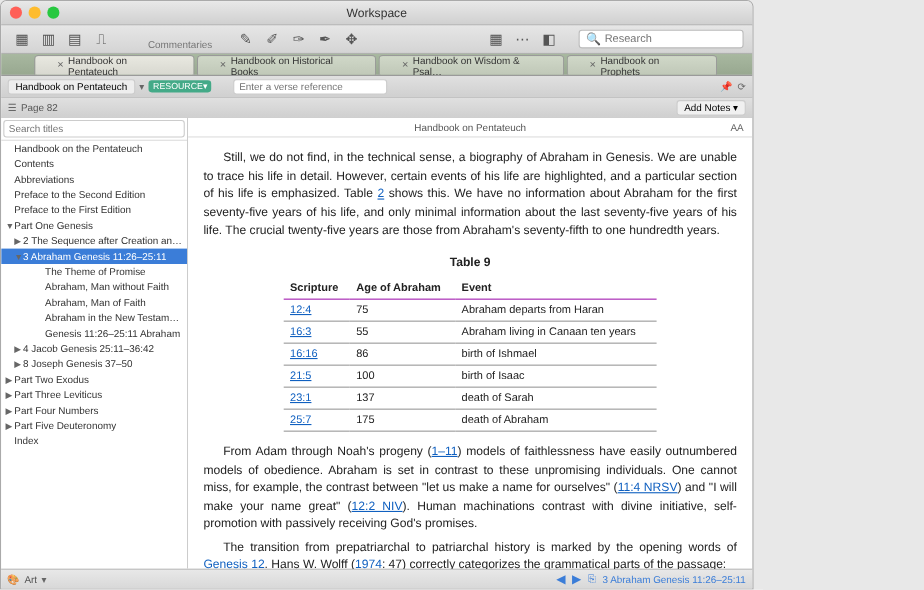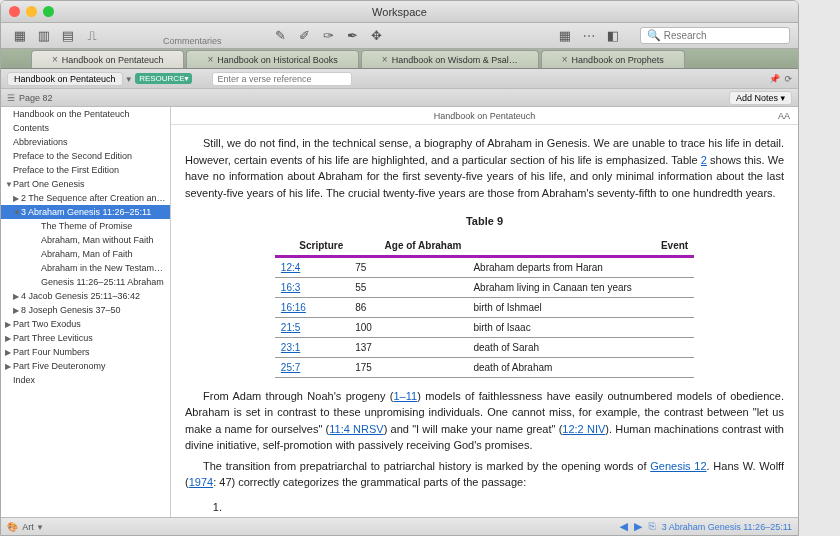--- a/index.html
+++ b/index.html
@@ -1,18 +1,18 @@
 <!DOCTYPE html>
 <html><head>
   <meta charset="utf-8">
   <style>
     * { margin: 0; padding: 0; box-sizing: border-box; font-family: "Lucida Grande", "Helvetica Neue", Arial, sans-serif; }
     body { background: #e8e8e8; font-size: 11px; }
     
-    .window { width: 799px; height: 536px; background: #f5f5f5; border: 1px solid #aaa; border-radius: 6px 6px 0 0; overflow: hidden; display: flex; flex-direction: column; }
+    .window { width: 685px; height: 536px; background: #f5f5f5; border: 1px solid #aaa; border-radius: 6px 6px 0 0; overflow: hidden; display: flex; flex-direction: column; }
     
     .titlebar { height: 22px; background: linear-gradient(#e8e8e8, #d0d0d0); display: flex; align-items: center; padding: 0 8px; position: relative; border-bottom: 1px solid #b0b0b0; }
     .traffic-lights { display: flex; gap: 6px; }
     .traffic-light { width: 11px; height: 11px; border-radius: 50%; }
     .traffic-light.red { background: #ff5f57; }
     .traffic-light.yellow { background: #febc2e; }
     .traffic-light.green { background: #28c840; }
     .window-title { position: absolute; left: 50%; transform: translateX(-50%); font-size: 11px; color: #333; }
     
     .toolbar { height: 26px; background: linear-gradient(#e6e6e6, #d4d4d4); border-bottom: 1px solid #aaa; display: flex; align-items: center; padding: 0 8px; gap: 4px; }
@@ -49,21 +49,21 @@
     .sidebar-item.indent-2 { padding-left: 32px; }
     .tree-arrow { display: inline-block; width: 8px; color: #666; font-size: 8px; }
     
     .main-content { flex: 1; background: #fff; display: flex; flex-direction: column; overflow: hidden; }
     .content-header { height: 18px; border-bottom: 1px solid #ddd; display: flex; align-items: center; justify-content: center; font-size: 9px; color: #555; position: relative; }
     .content-header-right { position: absolute; right: 8px; font-size: 9px; color: #666; }
     .content-body { flex: 1; overflow-y: auto; padding: 10px 14px; font-family: Georgia, "Times New Roman", serif; font-size: 11px; line-height: 1.5; color: #222; }
     .para { text-indent: 18px; margin-bottom: 4px; text-align: justify; }
     .table-title { text-align: center; font-weight: bold; margin: 12px 0 6px; }
     .data-table { width: 70%; margin: 0 auto 10px; border-collapse: collapse; font-size: 10px; }
-    .data-table th { text-align: right; font-weight: bold; padding: 2px 6px; border-bottom: 3px solid #a21caf; }
+    .data-table th { text-align: left; font-weight: bold; padding: 2px 6px; border-bottom: 1px solid #a21caf; }
     .data-table td { padding: 2px 6px; border-bottom: 1px solid #999; }
     .link { color: #1060c0; text-decoration: underline; cursor: pointer; }
     .num-list { margin: 8px 0 8px 40px; }
     .num-list li { margin: 3px 0; }
     
     .status-bar { height: 18px; background: linear-gradient(#e8e8e8, #d8d8d8); border-top: 1px solid #bbb; display: flex; align-items: center; padding: 0 6px; font-size: 9px; }
     .status-left { display: flex; align-items: center; gap: 4px; color: #555; }
     .status-spacer { flex: 1; }
     .status-nav { display: flex; align-items: center; gap: 6px; }
     .nav-arrow { color: #3b7dd8; cursor: pointer; font-size: 11px; }
@@ -144,20 +144,23 @@
   <div class="page-bar">
     <span style="color:#666;">☰</span>
     <span class="page-label">Page 82</span>
     <div class="page-spacer"></div>
     <button class="add-notes-btn"><span>Add Notes</span> ▾</button>
   </div>
 
   <div class="content-area">
 
     <div class="sidebar">
+      <div class="sidebar-search">
+        <input placeholder="Search titles" style="">
+      </div>
       <div class="sidebar-list" id="sidebar-list">
           <div class="sidebar-item indent-0"><span class="tree-arrow"></span><span>Handbook on the Pentateuch</span></div>
           <div class="sidebar-item indent-0"><span class="tree-arrow"></span><span>Contents</span></div>
           <div class="sidebar-item indent-0"><span class="tree-arrow"></span><span>Abbreviations</span></div>
           <div class="sidebar-item indent-0"><span class="tree-arrow"></span><span>Preface to the Second Edition</span></div>
           <div class="sidebar-item indent-0"><span class="tree-arrow"></span><span>Preface to the First Edition</span></div>
           <div class="sidebar-item indent-0"><span class="tree-arrow">▼</span><span>Part One Genesis</span></div>
           <div class="sidebar-item indent-1"><span class="tree-arrow">▶</span><span>2 The Sequence after Creation and t…</span></div>
           <div class="sidebar-item indent-1 selected"><span class="tree-arrow">▼</span><span>3 Abraham Genesis 11:26–25:11</span></div>
           <div class="sidebar-item indent-2"><span class="tree-arrow"></span><span>The Theme of Promise</span></div>

